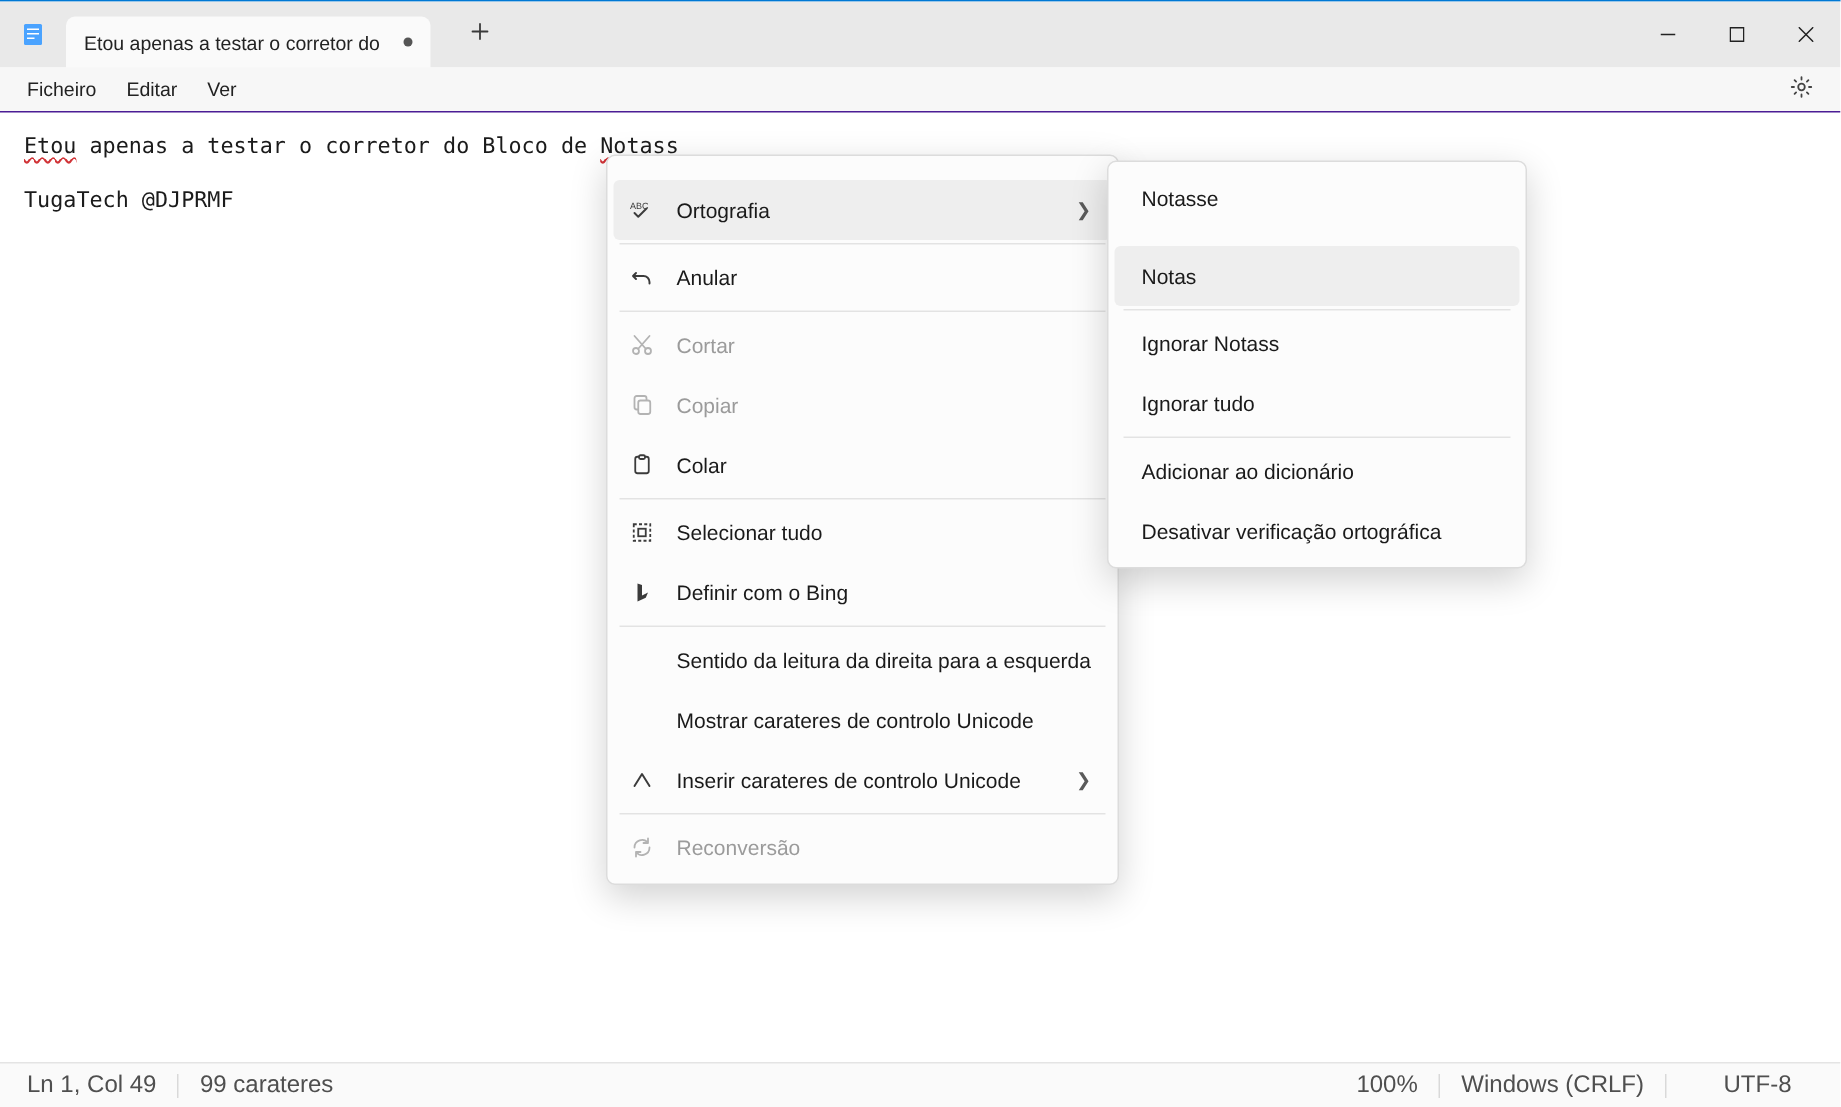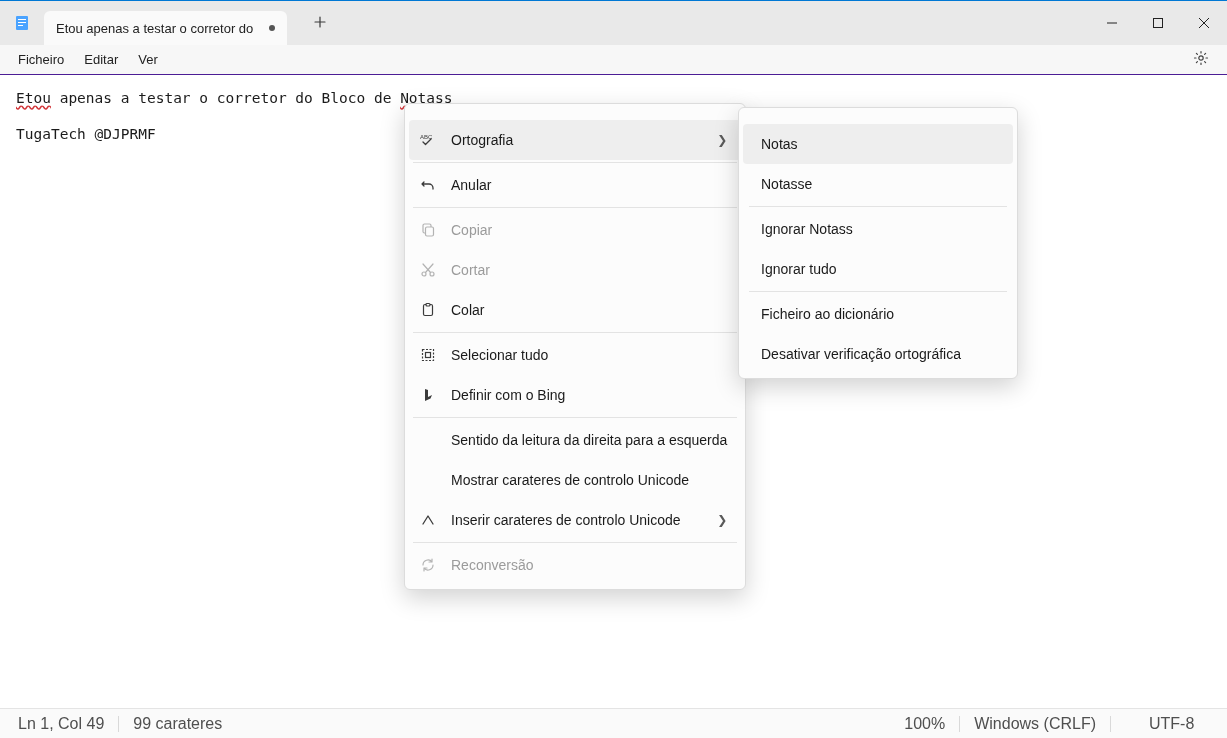--- a/index.html
+++ b/index.html
@@ -205,36 +205,36 @@
         <svg width="16" height="16" viewBox="0 0 16 16">
           <path d="M4 5l-2 2 2 2M2 7h7a4 4 0 014 4v1" fill="none" stroke="#3b3b3b" stroke-width="1.3" stroke-linecap="round" stroke-linejoin="round"></path>
         </svg>
       </span>
     <span class="cm-label">Anular</span>
   </div>
   <div class="cm-sep"></div>
   <div class="cm-row disabled">
     <span class="cm-icon">
         <svg width="16" height="16" viewBox="0 0 16 16">
-          <rect x="3" y="2" width="8" height="9" rx="1.5" fill="none" stroke="currentColor" stroke-width="1.2"></rect>
-          <rect x="5.5" y="5" width="8" height="9" rx="1.5" fill="#fcfcfc" stroke="currentColor" stroke-width="1.2"></rect>
-        </svg>
-      </span>
-    <span class="cm-label">Copiar</span>
-  </div>
-  <div class="cm-row disabled">
-    <span class="cm-icon">
-        <svg width="16" height="16" viewBox="0 0 16 16">
           <circle cx="4" cy="12" r="2" fill="none" stroke="currentColor" stroke-width="1.2"></circle>
           <circle cx="12" cy="12" r="2" fill="none" stroke="currentColor" stroke-width="1.2"></circle>
           <path d="M5.5 10.5L13 2M10.5 10.5L3 2" stroke="currentColor" stroke-width="1.2" stroke-linecap="round"></path>
         </svg>
       </span>
     <span class="cm-label">Cortar</span>
   </div>
+  <div class="cm-row disabled">
+    <span class="cm-icon">
+        <svg width="16" height="16" viewBox="0 0 16 16">
+          <rect x="3" y="2" width="8" height="9" rx="1.5" fill="none" stroke="currentColor" stroke-width="1.2"></rect>
+          <rect x="5.5" y="5" width="8" height="9" rx="1.5" fill="#fcfcfc" stroke="currentColor" stroke-width="1.2"></rect>
+        </svg>
+      </span>
+    <span class="cm-label">Copiar</span>
+  </div>
   <div class="cm-row">
     <span class="cm-icon">
         <svg width="16" height="16" viewBox="0 0 16 16">
           <rect x="3.5" y="2.5" width="9" height="11" rx="1.5" fill="none" stroke="#3b3b3b" stroke-width="1.2"></rect>
           <rect x="6" y="1.5" width="4" height="2.5" rx="1" fill="#fcfcfc" stroke="#3b3b3b" stroke-width="1.2"></rect>
         </svg>
       </span>
     <span class="cm-label">Colar</span>
   </div>
   <div class="cm-sep"></div>
@@ -278,36 +278,36 @@
     <span class="cm-icon">
         <svg width="16" height="16" viewBox="0 0 16 16">
           <path d="M3 8a5 5 0 019-3M13 8a5 5 0 01-9 3M12 2v3h-3M4 14v-3h3" fill="none" stroke="currentColor" stroke-width="1.2" stroke-linecap="round" stroke-linejoin="round"></path>
         </svg>
       </span>
     <span class="cm-label">Reconversão</span>
   </div>
 </div>
 
 <div class="context-menu cm2">
+  <div class="cm-row">
+    <span class="cm-label">Notasse</span>
+  </div>
   <div class="cm-row hovered">
     <span class="cm-label">Notas</span>
   </div>
-  <div class="cm-row">
-    <span class="cm-label">Notasse</span>
-  </div>
   <div class="cm-sep"></div>
   <div class="cm-row">
     <span class="cm-label">Ignorar Notass</span>
   </div>
   <div class="cm-row">
     <span class="cm-label">Ignorar tudo</span>
   </div>
   <div class="cm-sep"></div>
   <div class="cm-row">
-    <span class="cm-label">Ficheiro ao dicionário</span>
+    <span class="cm-label">Adicionar ao dicionário</span>
   </div>
   <div class="cm-row">
     <span class="cm-label">Desativar verificação ortográfica</span>
   </div>
 </div>
 
 <div class="statusbar">
   <span>Ln 1, Col 49</span>
   <span class="status-sep"></span>
   <span>99 carateres</span>

